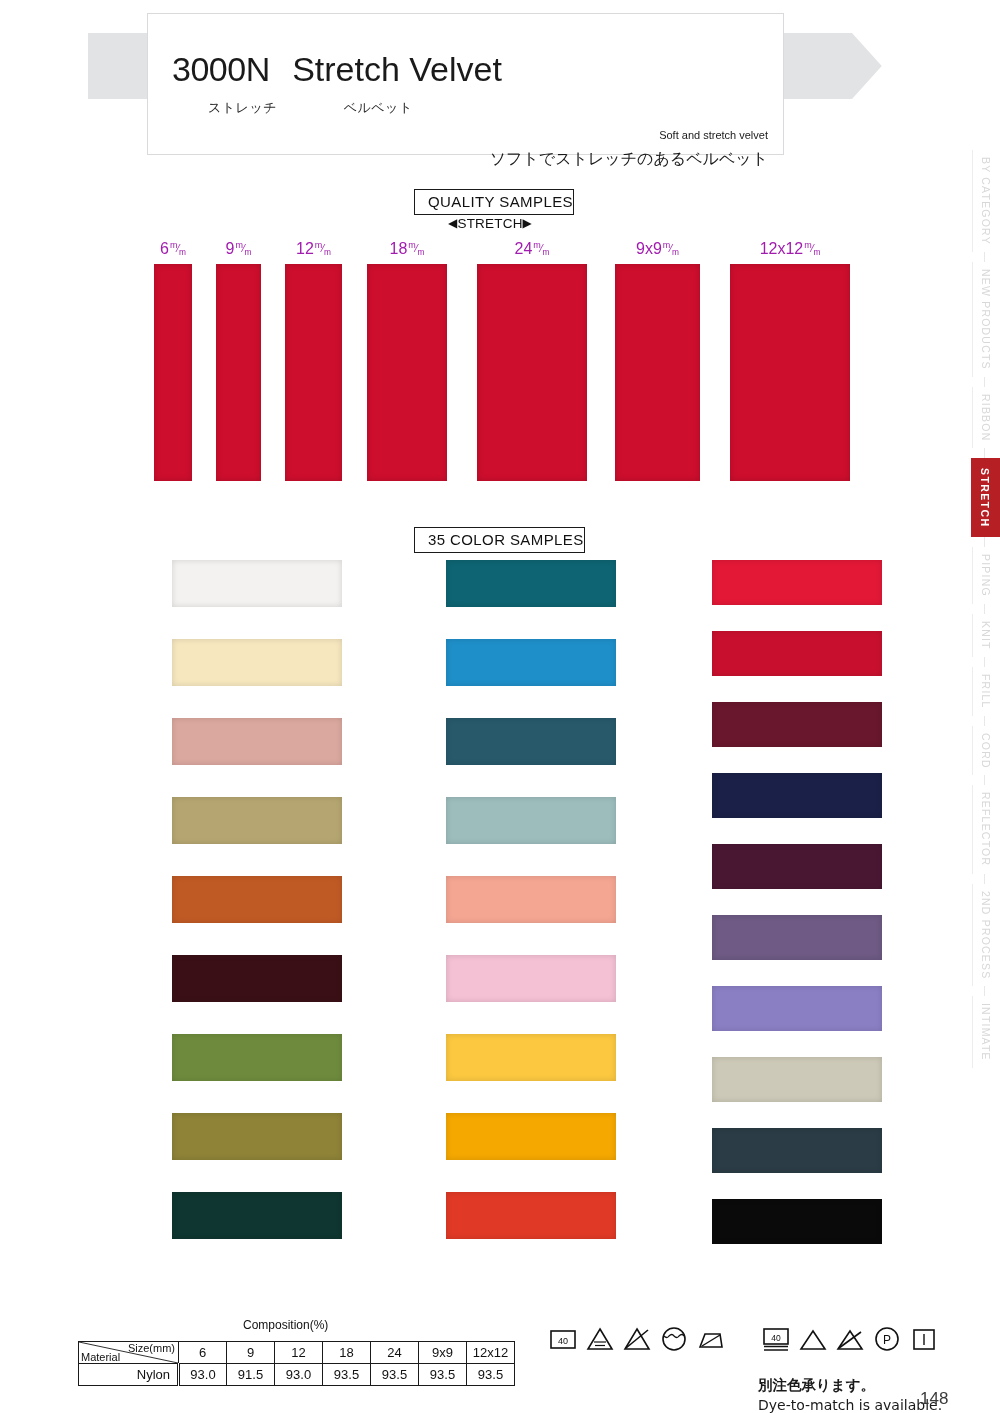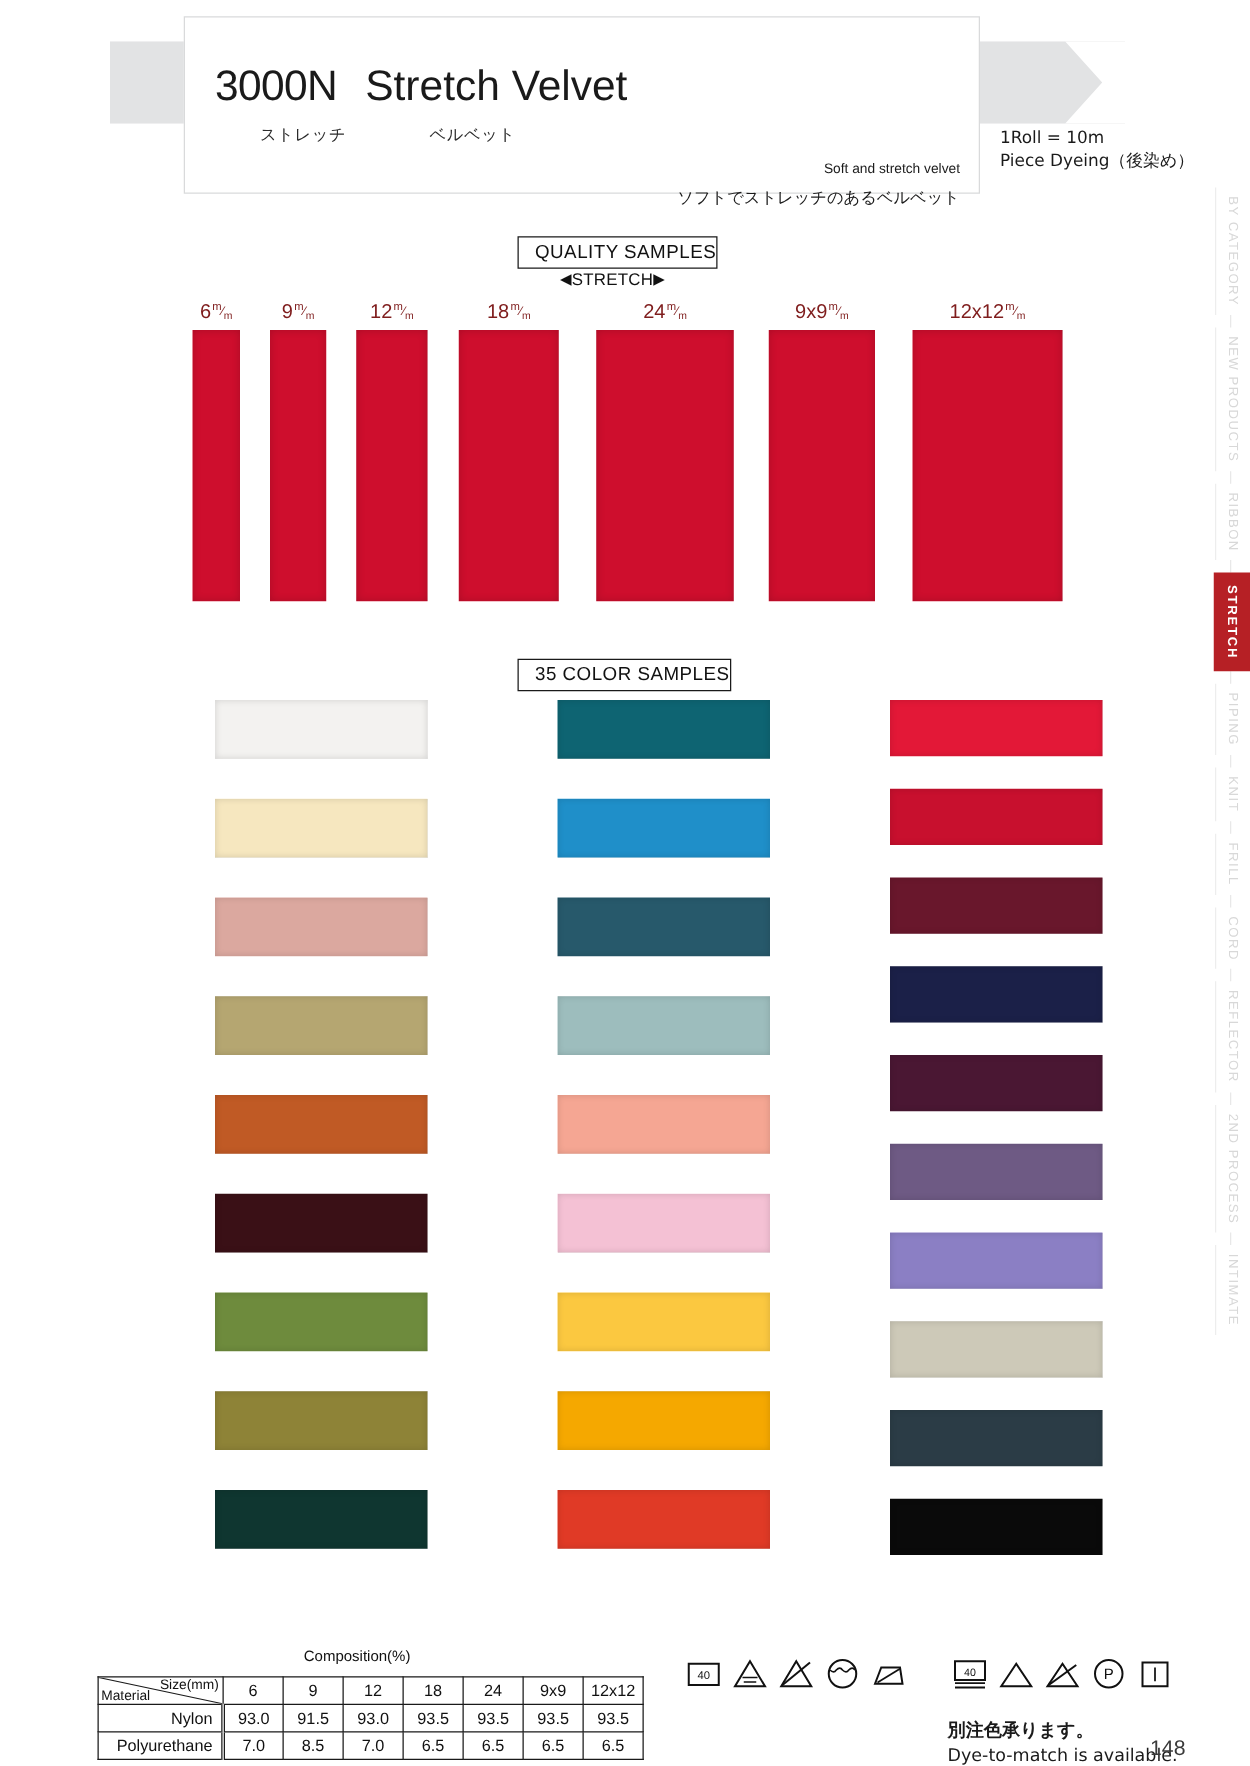--- a/index.html
+++ b/index.html
@@ -45,21 +45,21 @@
     font-size: 13px; color: #2b2b2b; letter-spacing: 0.5px;
     font-family: "DejaVu Sans", sans-serif;
   }
   #title-kana-2 { margin-left: 62px; }
   #tagline-en {
     position: absolute; right: 15px; top: 115px;
     font-size: 11px; color: #1a1a1a; text-align: right; white-space: nowrap;
   }
   #tagline-jp {
     position: absolute; right: 15px; top: 135px;
-    font-size: 13px; color: #1a1a1a; text-align: right; white-space: nowrap;
+    font-size: 16px; color: #1a1a1a; text-align: right; white-space: nowrap;
     font-family: "DejaVu Sans", sans-serif;
   }
   #roll-info {
     position: absolute; left: 800px; top: 101px;
     font-size: 13.5px; line-height: 19px; color: #1a1a1a; white-space: nowrap;
     font-family: "DejaVu Sans", sans-serif;
   }
 
   
   .section-title-box {
@@ -76,21 +76,21 @@
     position: absolute; left: 448px; top: 216px;
     font-size: 13.5px; letter-spacing: 0.2px; color: #111; white-space: nowrap;
   }
   .arrow-l, .arrow-r { font-size: 12px; vertical-align: 1px; }
 
   
   #quality-row { position: absolute; left: 0; top: 240px; width: 1000px; height: 240px; }
   .qs-item { position: absolute; top: 0; }
   .qs-label {
     position: absolute; top: 0; left: 50%; transform: translateX(-50%);
-    font-size: 16px; white-space: nowrap; color: #7f1d1d;
+    font-size: 16px; white-space: nowrap; color: #a21caf;
   }
   .mm { font-size: 10px; display: inline-block; vertical-align: 2px; margin-left: 1px; }
   .mm sup { font-size: 9px; }
   .qs-swatch {
     position: absolute; top: 24px;
     background: #ce0e2d;
     background-image:
       repeating-linear-gradient(90deg, rgba(0,0,0,0.05) 0 1px, rgba(255,255,255,0.03) 1px 3px),
       linear-gradient(180deg, rgba(255,255,255,0.07), rgba(0,0,0,0.10));
     box-shadow: inset 0 0 7px rgba(0,0,0,0.18);
@@ -207,24 +207,20 @@
       <span id="product-name">Stretch Velvet</span>
     </div>
     <div id="title-kana-row">
       <span>ストレッチ</span>
       <span id="title-kana-2">ベルベット</span>
     </div>
     <div id="tagline-en">Soft and stretch velvet</div>
     <div id="tagline-jp">ソフトでストレッチのあるベルベット</div>
   </div>
 
-  <div id="roll-info">
-    <div>1Roll = 10m</div>
-    <div>Piece Dyeing（後染め）</div>
-  </div>
 
   <div id="quality-title" class="section-title-box">QUALITY SAMPLES</div>
   <div id="stretch-label">
     <span class="arrow-l">◀</span><span>STRETCH</span><span class="arrow-r">▶</span>
   </div>
   <div id="quality-row">
       <div class="qs-item" style="left: 154px; width: 38px;">
         <div class="qs-label"><span>6</span><span class="mm"><sup>m</sup>⁄<sub>m</sub></span></div>
         <div class="qs-swatch" style="width: 38px; height: 217px; background: rgb(206, 14, 45);"></div>
       </div>
@@ -400,30 +396,20 @@
         <tr>
           <td class="rowhead">Nylon</td>
           <td class="sizecell">93.0</td>
           <td class="sizecell">91.5</td>
           <td class="sizecell">93.0</td>
           <td class="sizecell">93.5</td>
           <td class="sizecell">93.5</td>
           <td class="sizecell">93.5</td>
           <td class="sizecell">93.5</td>
         </tr>
-        <tr>
-          <td class="rowhead">Polyurethane</td>
-          <td class="sizecell">7.0</td>
-          <td class="sizecell">8.5</td>
-          <td class="sizecell">7.0</td>
-          <td class="sizecell">6.5</td>
-          <td class="sizecell">6.5</td>
-          <td class="sizecell">6.5</td>
-          <td class="sizecell">6.5</td>
-        </tr>
       </tbody>
   </table>
 
   <div id="care-symbols">
     <div style="display:flex;align-items:center;gap:7px;">
       <svg class="care-icon" viewBox="0 0 30 30">
         <rect x="3" y="7" width="24" height="17" fill="none" stroke="#111" stroke-width="1.6"></rect>
         <text x="15" y="19.5" font-size="9" text-anchor="middle" fill="#111" font-family="Liberation Sans, sans-serif" class="care-temp">40</text>
       </svg>
       <svg class="care-icon" viewBox="0 0 30 30">

